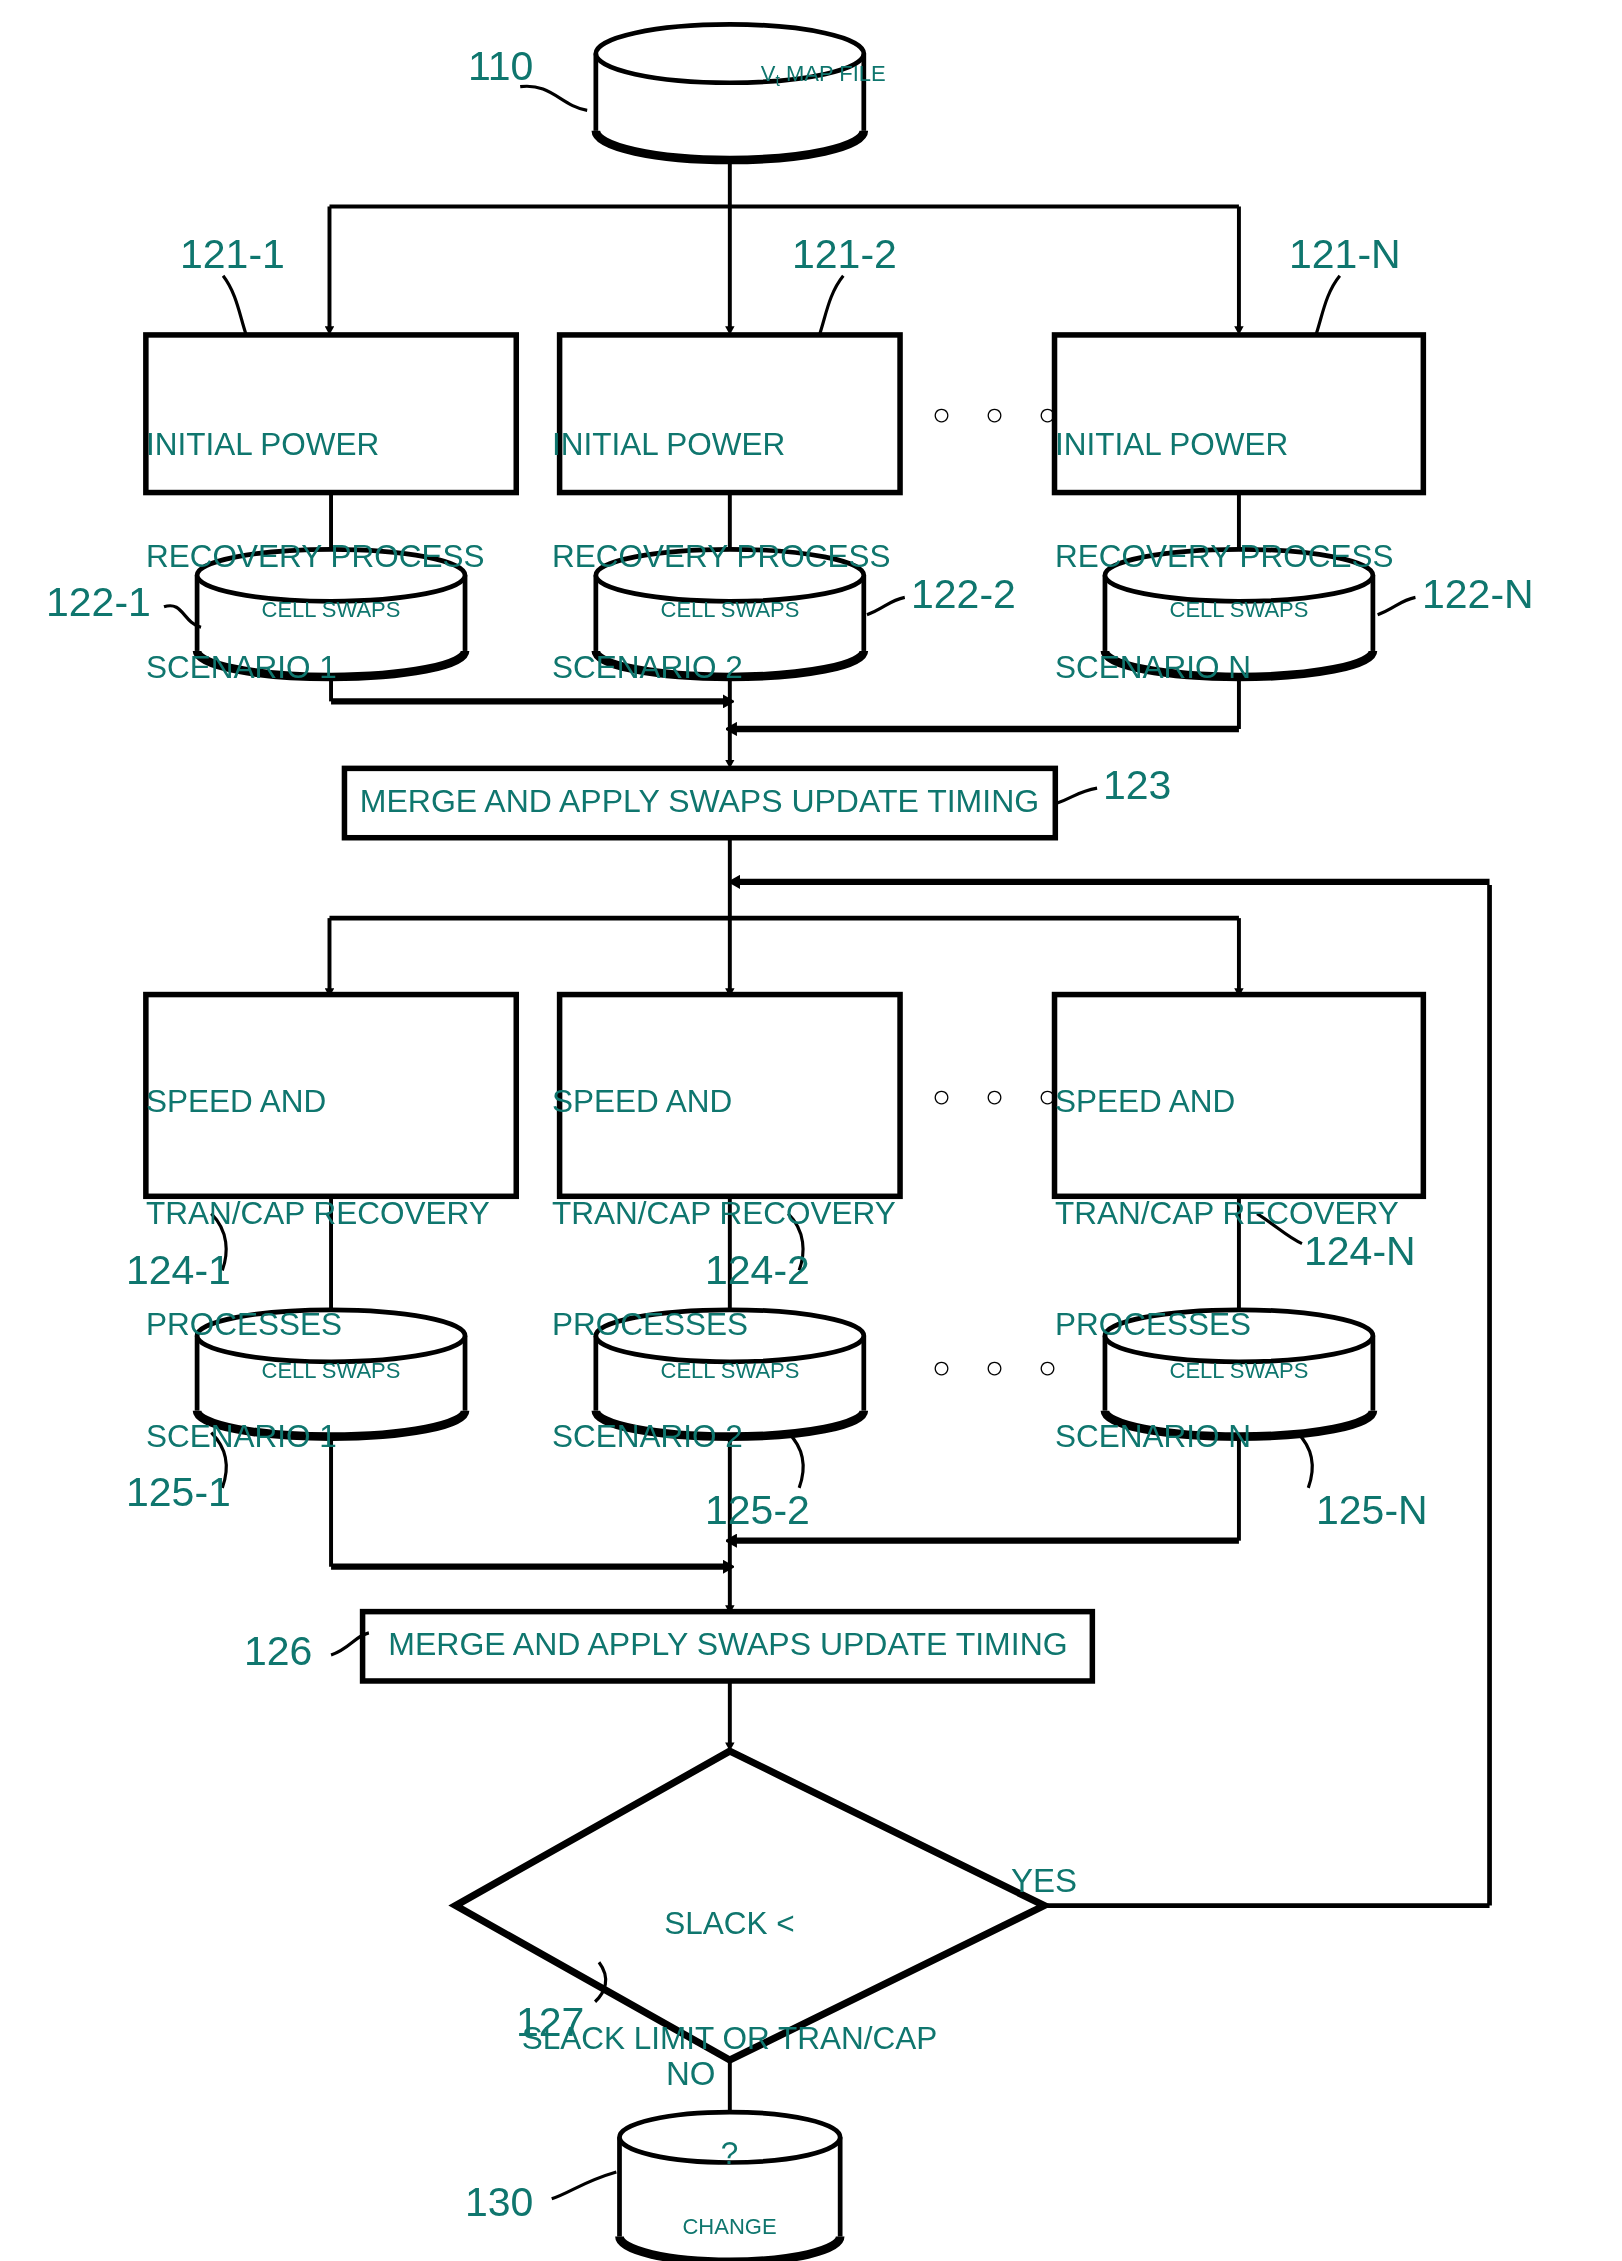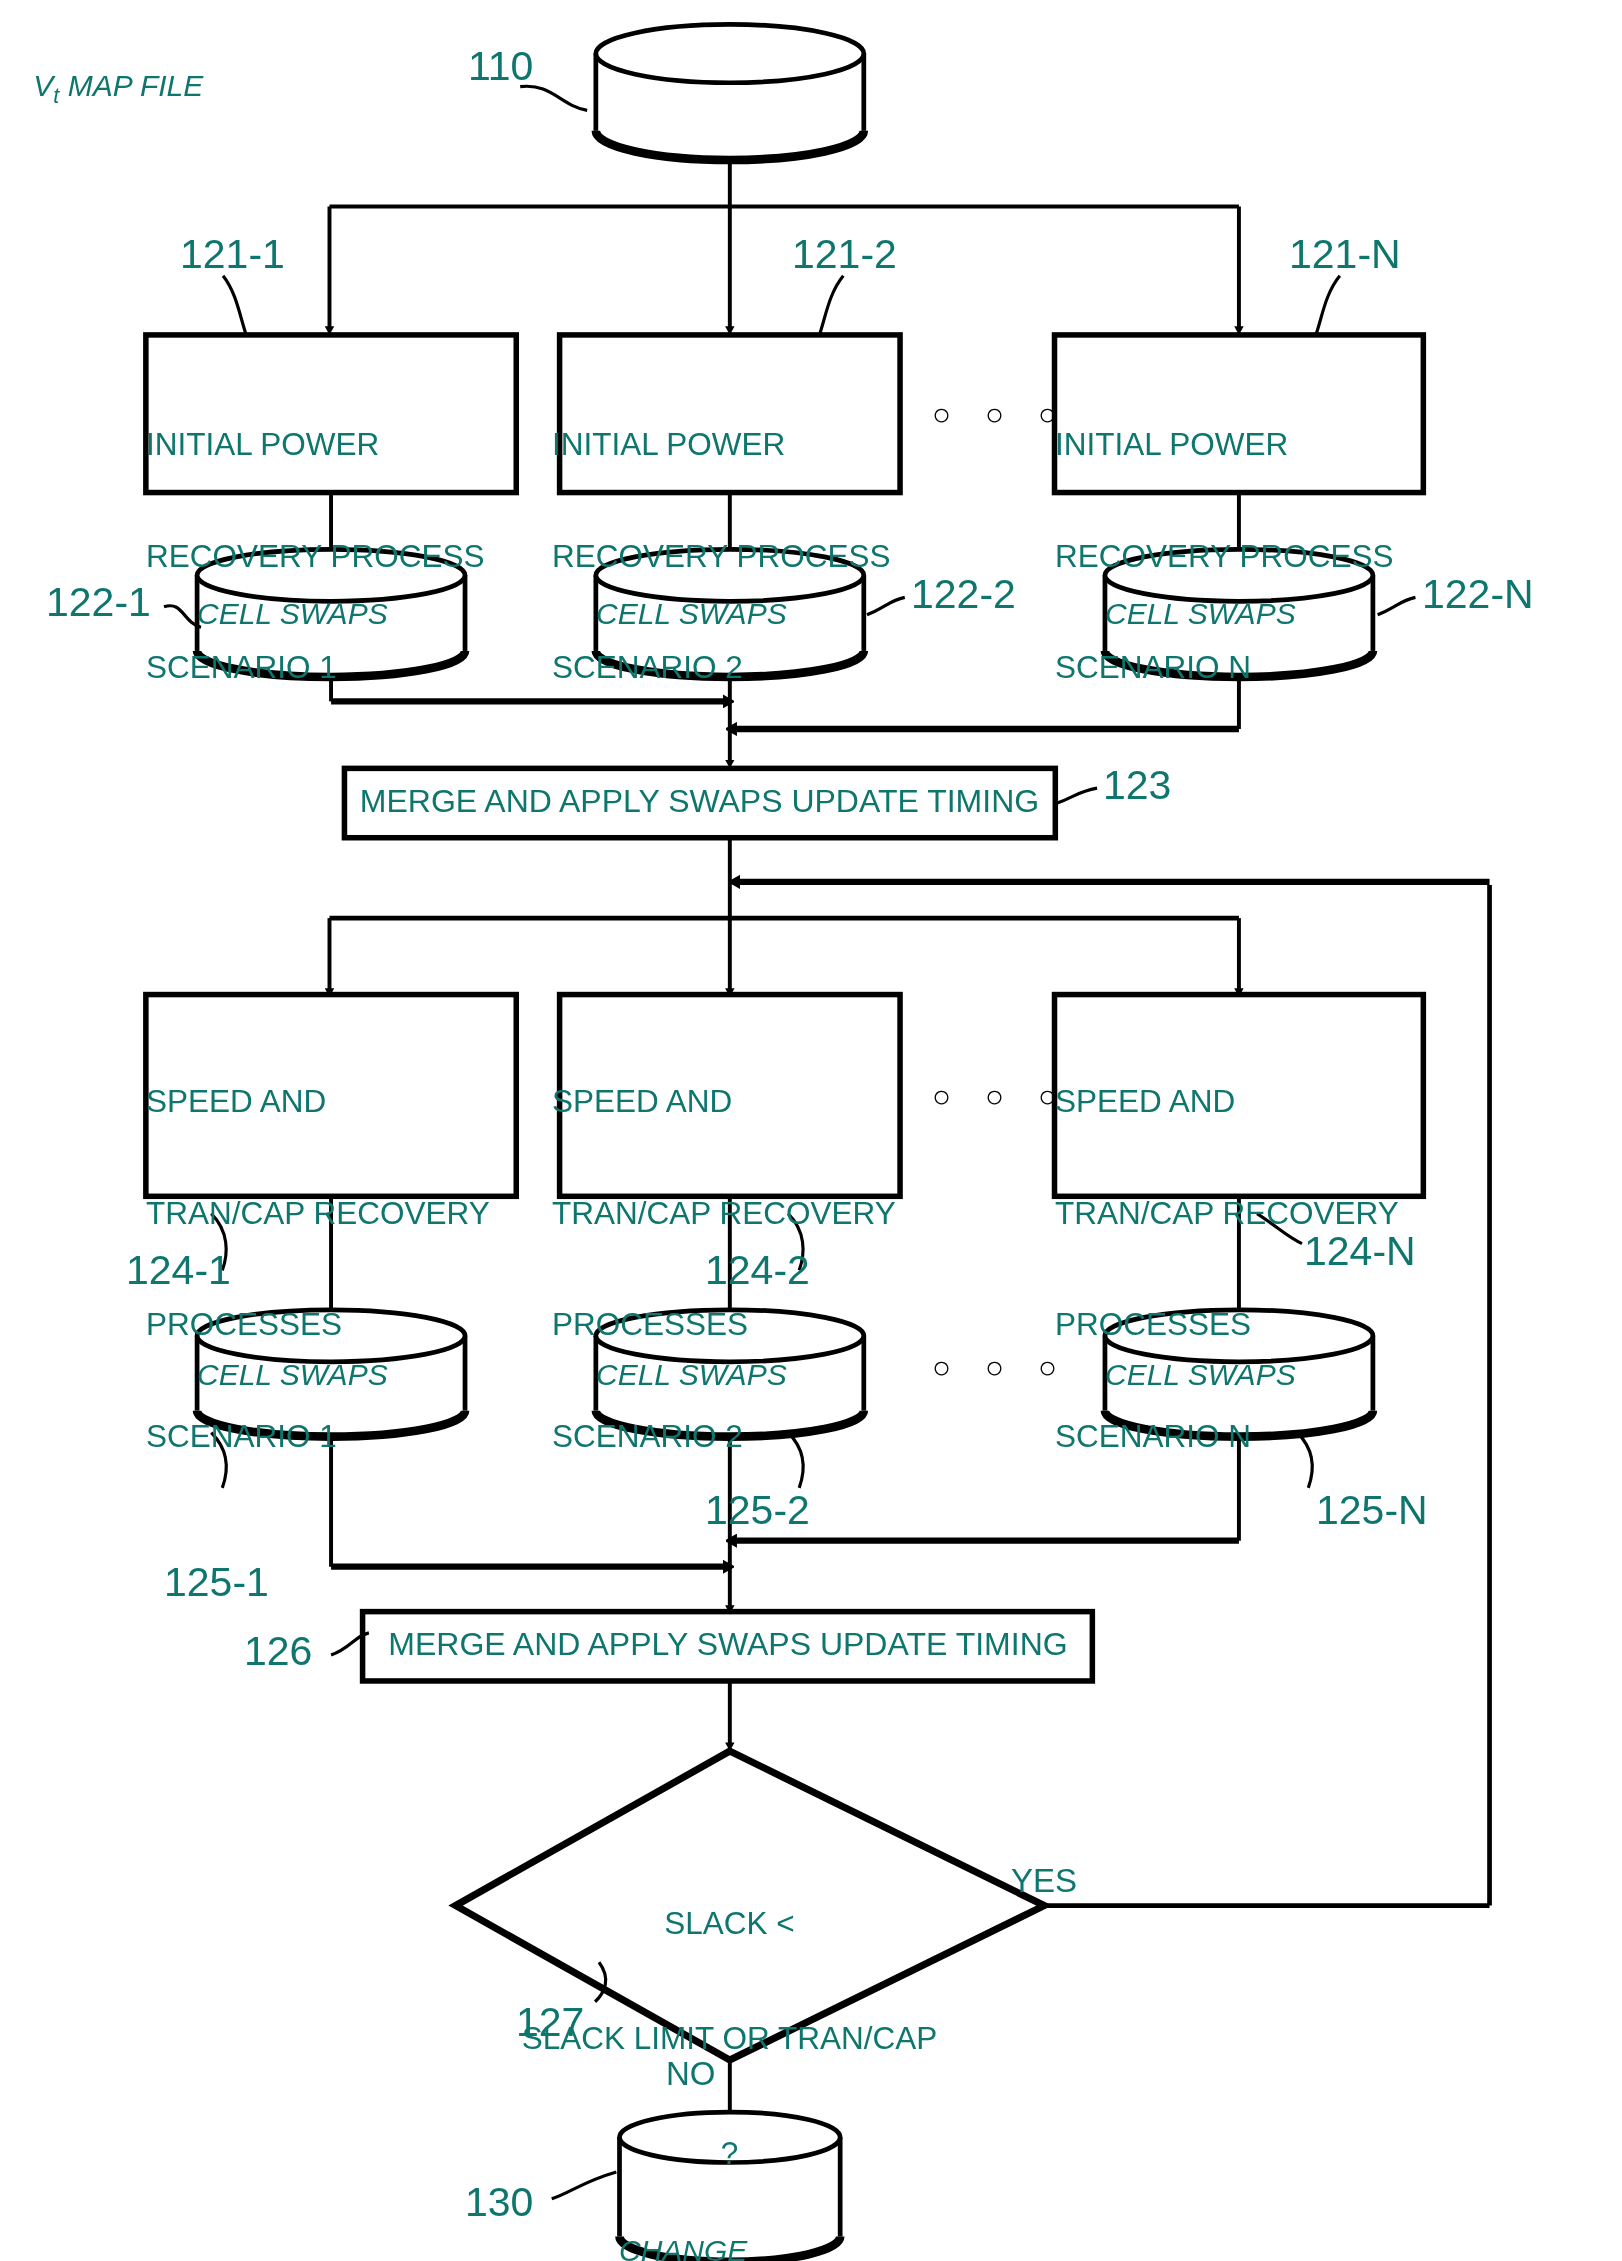--- a/index.html
+++ b/index.html
@@ -38,25 +38,24 @@
   }
   
   .boxtext {
     font-size: 31.5px;
     text-align: left;
     line-height: 1.18;
     width: 100%;
     left: 0;
   }
   .cyl-text {
-    font-size: 30px;
-    text-align: left;
+    font-size: 22px;
+    text-align: center;
     width: 100%;
     left: 0;
-    font-style: italic;
   }
   .merge-text {
     font-size: 32px;
     text-align: center;
     width: 100%;
     left: 0;
   }
   .dia-text {
     font-size: 31.5px;
     text-align: center;
@@ -294,21 +293,21 @@
   <div class="ell" style="left:932px; top:1349px;">○ ○ ○</div>
 
   <div class="lbl ref" style="left:126px; top:1250px;">124-1</div>
   <div class="lbl ref" style="left:705px; top:1250px;">124-2</div>
   <div class="lbl ref" style="left:1304px; top:1231px;">124-N</div>
 
   <div class="lbl cyl-text" style="left:197px; width:268px; top:1360px;">CELL SWAPS</div>
   <div class="lbl cyl-text" style="left:596px; width:268px; top:1360px;">CELL SWAPS</div>
   <div class="lbl cyl-text" style="left:1105px; width:268px; top:1360px;">CELL SWAPS</div>
 
-  <div class="lbl ref" style="left:126px; top:1562px;margin-left:38px;">125-1</div>
+  <div class="lbl ref" style="left:126px; top:1472px;">125-1</div>
   <div class="lbl ref" style="left:705px; top:1490px;">125-2</div>
   <div class="lbl ref" style="left:1316px; top:1490px;">125-N</div>
 
   <div class="lbl merge-text" style="left:363px; width:730px; top:1628px;">MERGE AND APPLY SWAPS UPDATE TIMING</div>
   <div class="lbl ref" style="left:244px; top:1631px;">126</div>
 
   <div class="lbl dia-text" style="left:504px; width:451px; top:1827px;">
     <div>SLACK &lt;</div>
     <div>SLACK LIMIT OR TRAN/CAP</div>
     <div>?</div>

